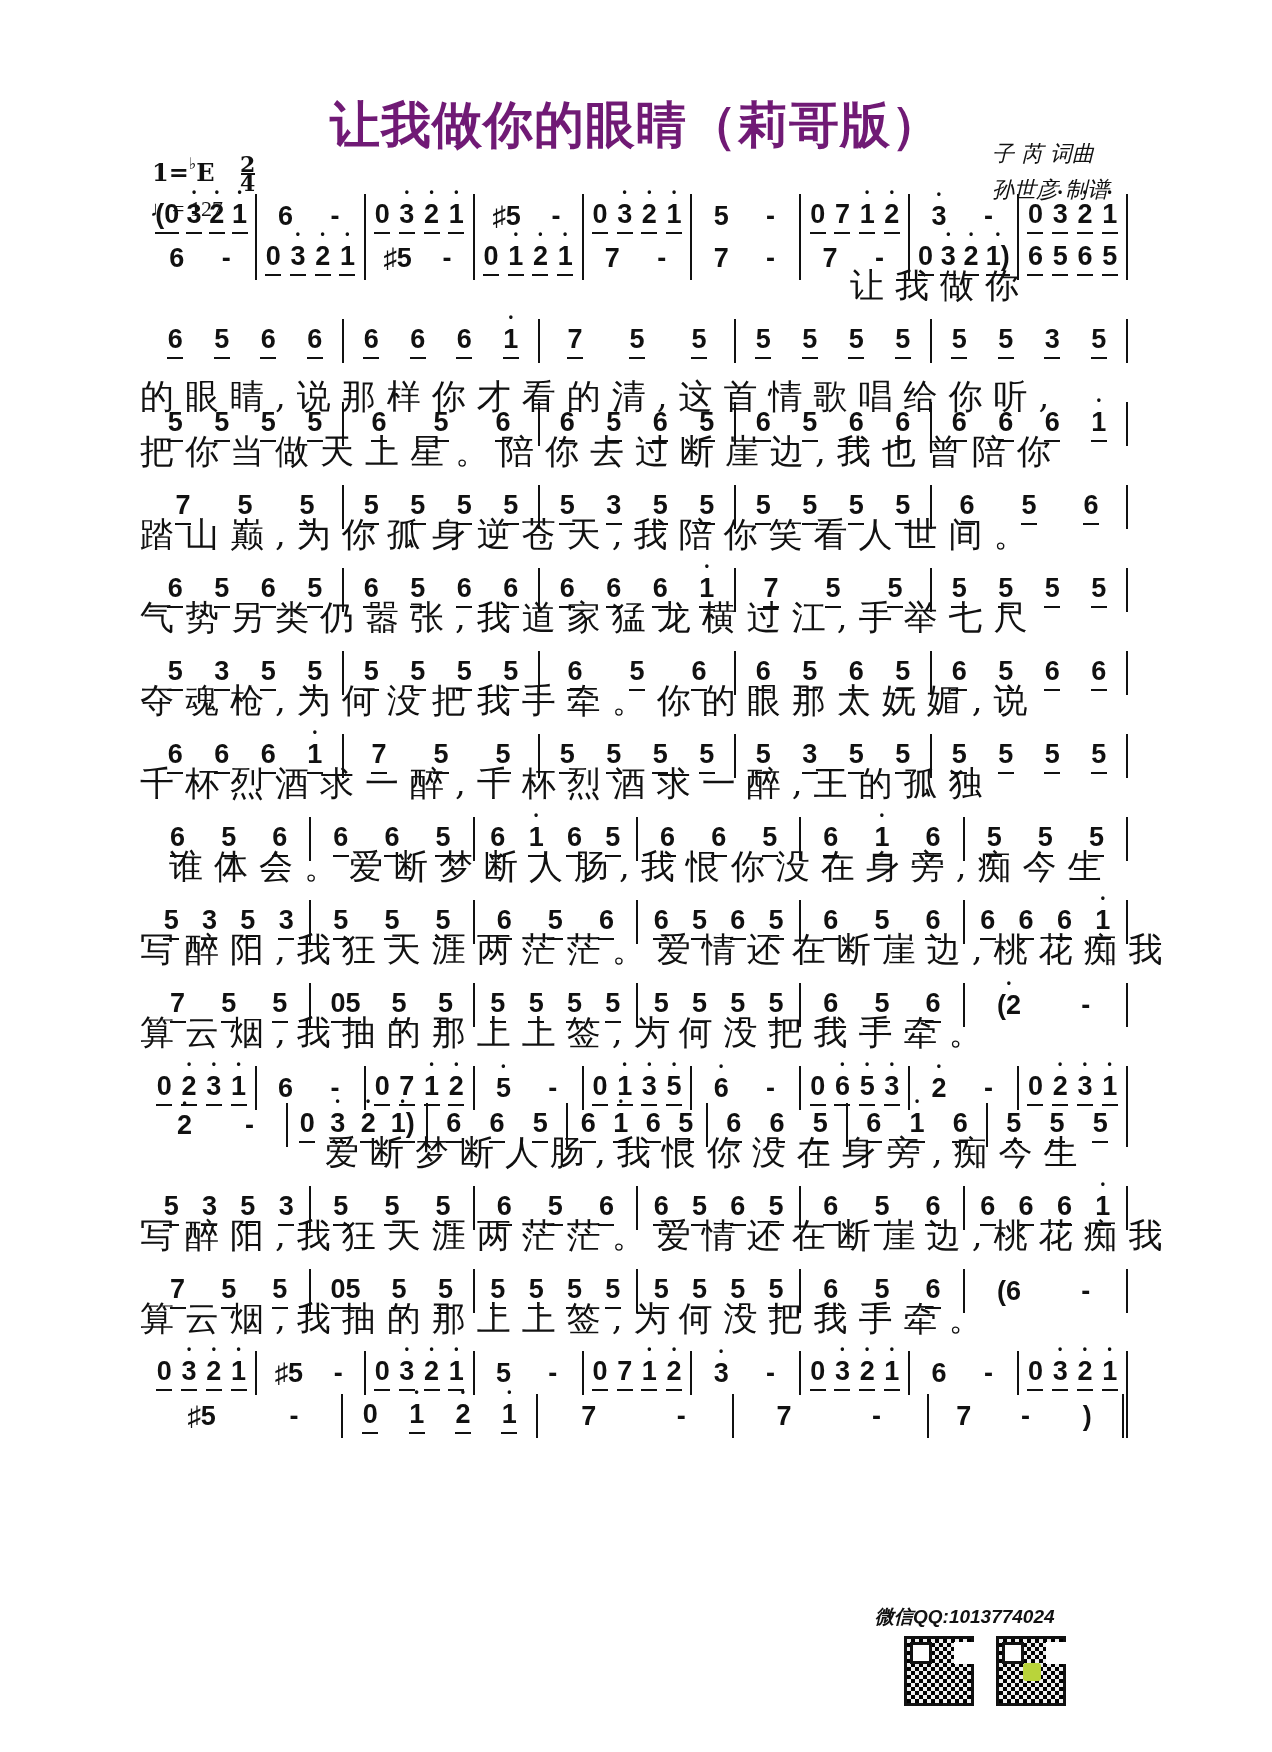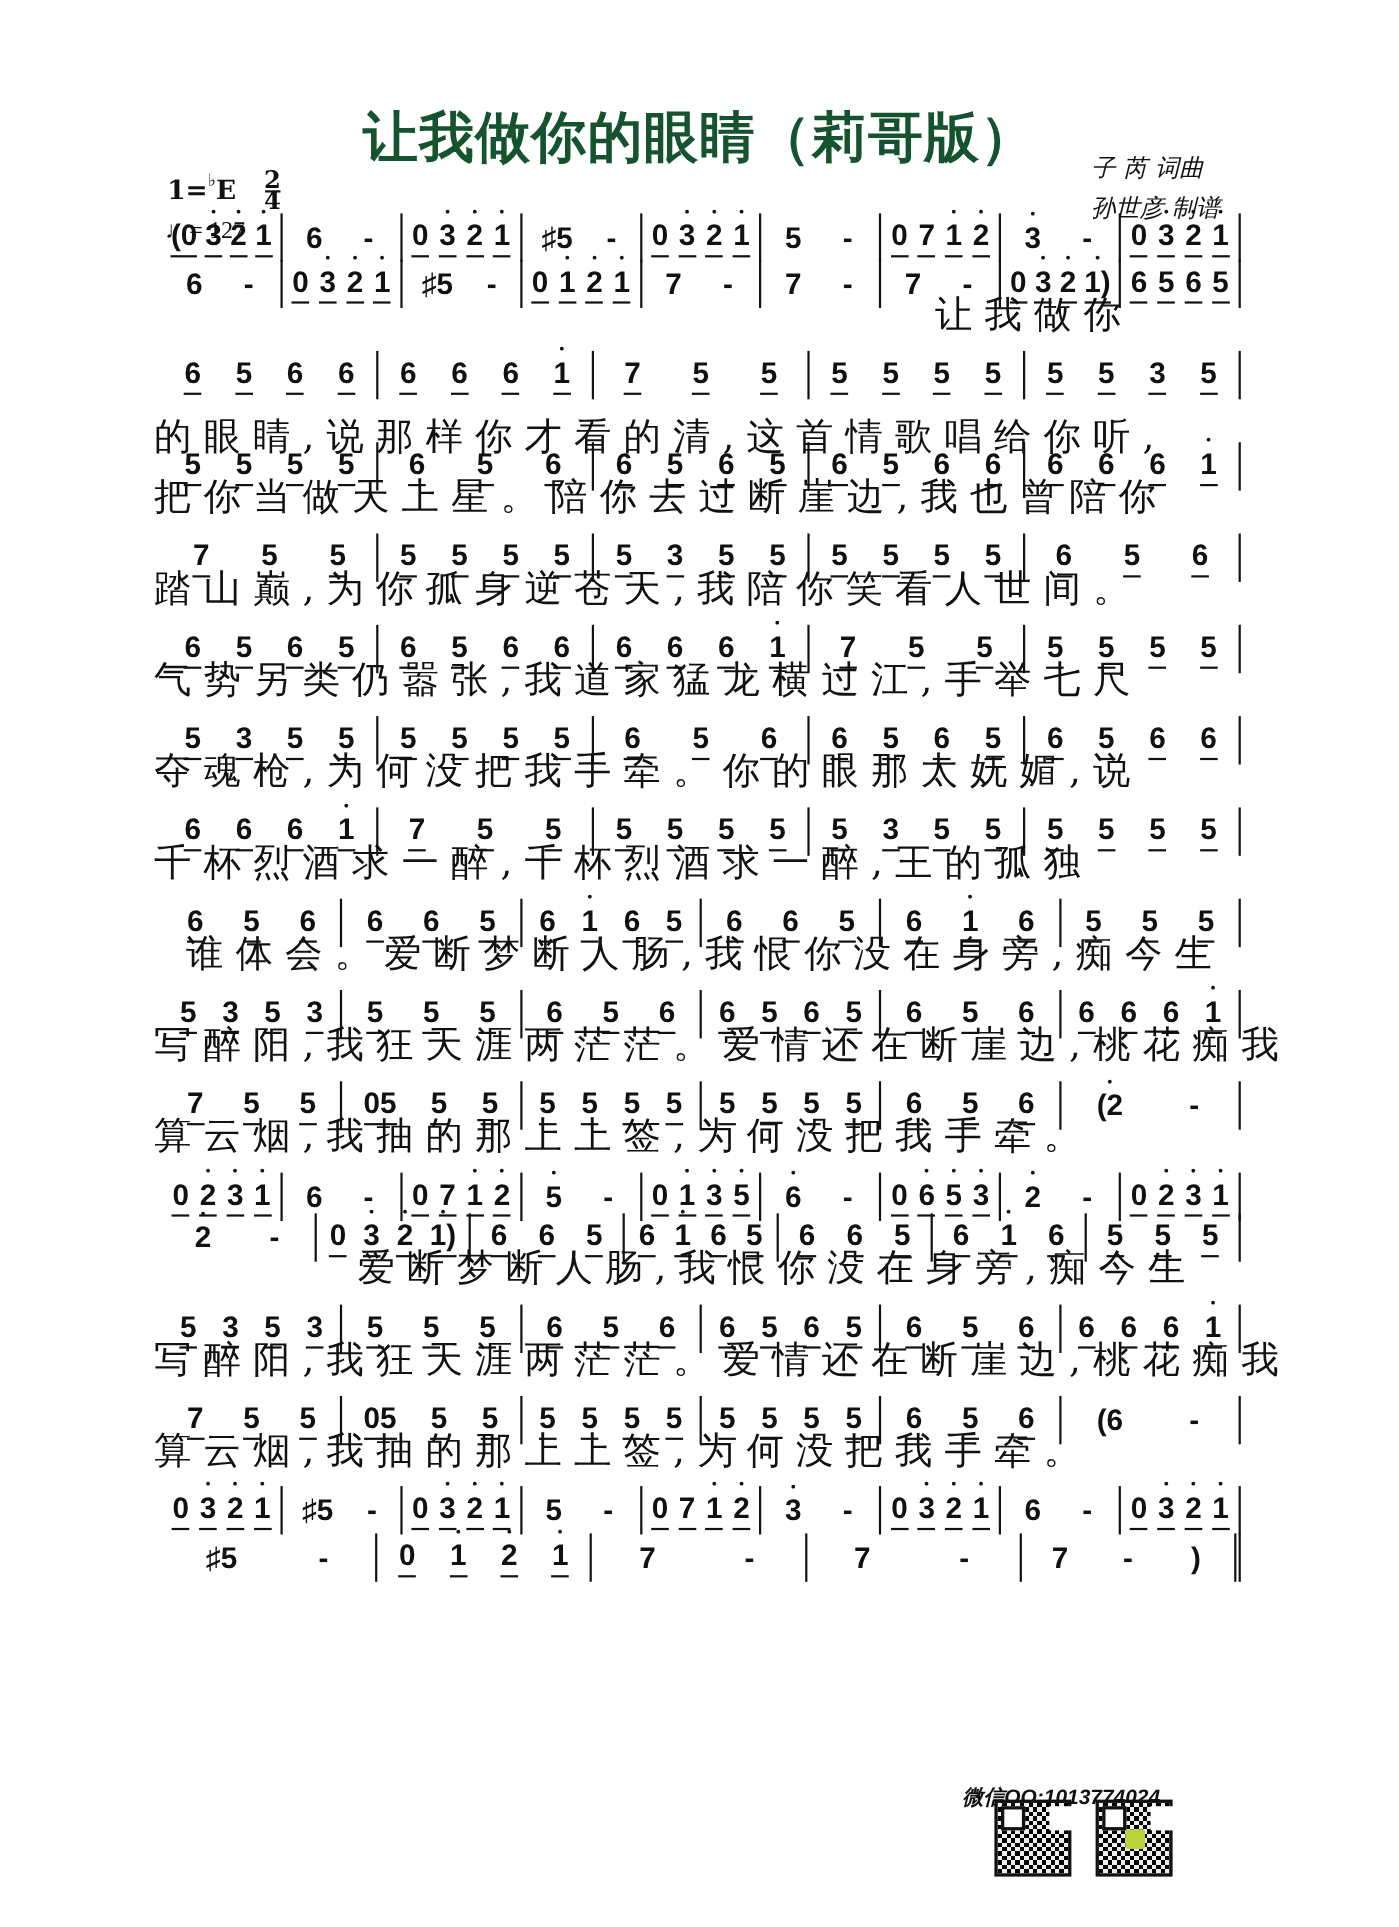--- a/index.html
+++ b/index.html
@@ -1,34 +1,34 @@
 <!DOCTYPE html>
 <html><head>
 <meta charset="utf-8">
 <style>
   html, body { margin: 0; padding: 0; background: #ffffff; }
   body { width: 1272px; height: 1752px; position: relative; overflow: hidden; color: #111; font-family: "DejaVu Sans", sans-serif; }
-  .title { position: absolute; left: 0; right: 0; top: 92px; text-align: center; font-family: "DejaVu Sans", sans-serif; font-weight: bold; font-size: 50px; letter-spacing: 1px; color: #14532d; }
+  .title { position: absolute; left: 0; right: 0; top: 92px; text-align: center; font-family: "DejaVu Sans", sans-serif; font-weight: bold; font-size: 50px; letter-spacing: 1px; color: #701a75; }
   .credits { position: absolute; left: 980px; top: 136px; font-family: "DejaVu Serif", serif; font-size: 22px; line-height: 36px; font-style: italic; margin-left: 12px; }
   .key { position: absolute; left: 152px; top: 158px; font-family: "DejaVu Serif", serif; font-weight: bold; font-size: 24px; }
   .key .flat { font-size: 16px; vertical-align: top; position: relative; top: -4px; }
   .timesig { position: absolute; left: 240px; top: 156px; font-family: "DejaVu Serif", serif; font-weight: bold; font-size: 22px; line-height: 17px; text-align: center; }
   .timesig .bar { display:block; border-top: 2px solid #111; width: 14px; margin: 0 auto; }
   .tempo { position: absolute; left: 150px; top: 196px; font-family: Liberation Serif, serif; font-size: 22px; }
 
   .row { position: absolute; left: 148px; width: 980px; height: 50px; }
   .row .measures { display: flex; height: 100%; align-items: center; font-family: "Liberation Sans", sans-serif; font-weight: bold; font-size: 27px; }
   .measure { flex: 1; display: flex; justify-content: space-around; align-items: center; height: 44px; border-right: 2px solid #111; padding: 0 4px; box-sizing: border-box; position: relative; }
   .measure.last-final { border-right: 6px double #111; }
   .note { position: relative; display: inline-block; text-align: center; min-width: 16px; }
   .note.u { border-bottom: 2px solid #111; padding-bottom: 2px; }
   .note.hi::before { content: "•"; position: absolute; top: -14px; left: 50%; transform: translateX(-50%); font-size: 12px; }
   .lyric { position: absolute; left: 148px; width: 980px; font-family: "DejaVu Serif", serif; font-size: 34px; letter-spacing: 11px; white-space: nowrap; }
 
-  .watermark { position: absolute; left: 875px; top: 1604px; font-family: "Liberation Sans", sans-serif; font-weight: bold; font-style: italic; font-size: 19px; margin-top: 17px; }
+  .watermark { position: absolute; left: 875px; top: 1604px; font-family: "Liberation Sans", sans-serif; font-weight: bold; font-style: italic; font-size: 19px; }
   .qr { position: absolute; top: 1636px; width: 70px; height: 70px; background:
       repeating-linear-gradient(0deg, #111 0 4px, #fff 4px 8px),
       repeating-linear-gradient(90deg, #111 0 4px, #fff 4px 8px);
       background-blend-mode: difference; border: 3px solid #111; box-sizing: border-box; }
   .qr::after { content:""; position:absolute; left:3px; top:3px; width:16px; height:16px; border:3px solid #111; background:#fff; box-shadow: 44px 0 0 -0px #fff; }
   .qr1 { left: 904px; }
   .qr2 { left: 996px; }
   .qr2 .logo { position:absolute; left:24px; top:24px; width:18px; height:18px; background:#b9d43a; border-radius:3px; }
 </style>
 </head>

